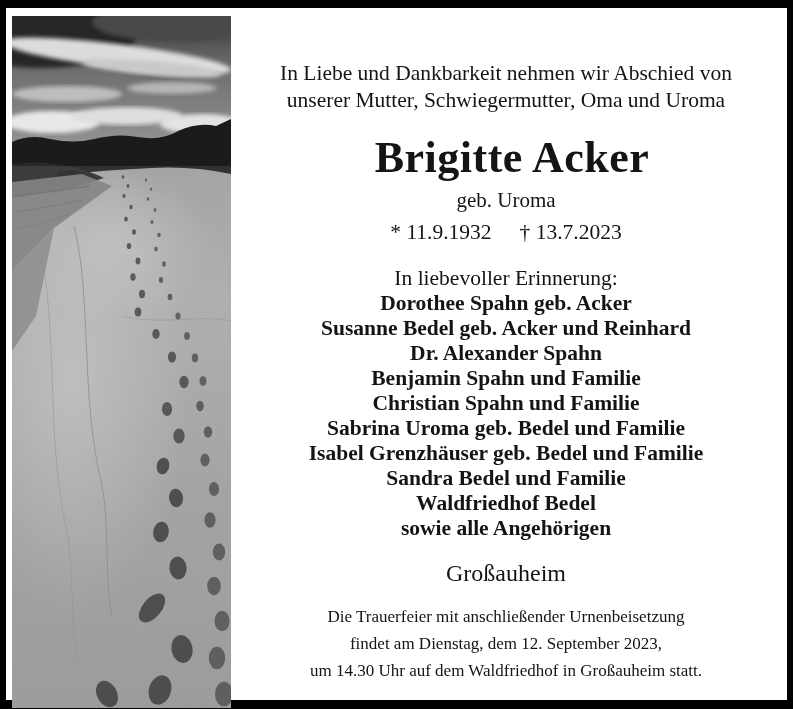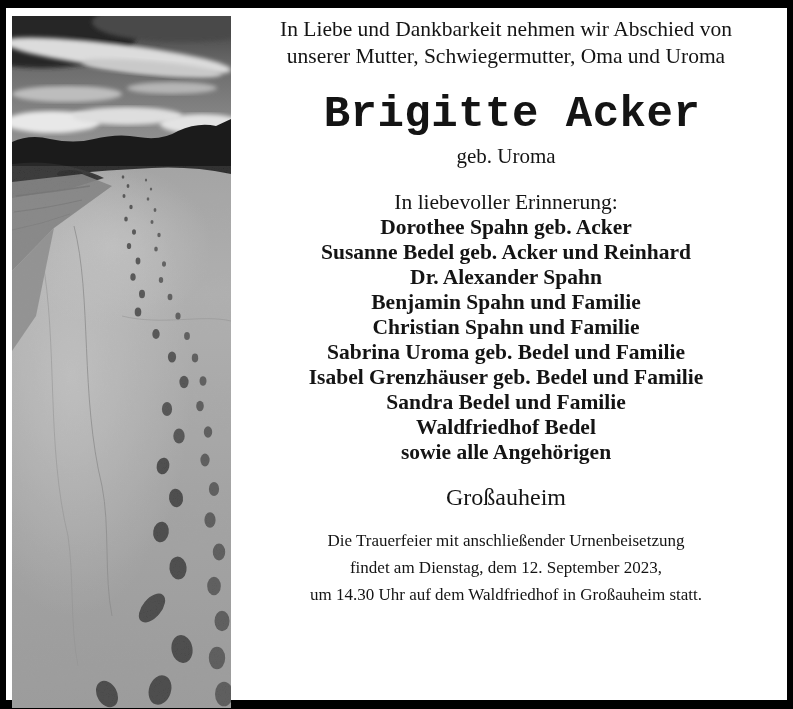--- a/index.html
+++ b/index.html
@@ -4,22 +4,22 @@
 <style>
   html,body{margin:0;padding:0;background:#ffffff;}
   body{width:793px;height:709px;position:relative;overflow:hidden;
        font-family:"Liberation Serif", serif;color:#141414;}
   .frame{position:absolute;inset:0;background:#ffffff;border:solid #000;
          border-width:8px 6px 9px 6px;box-sizing:border-box;}
   .photo-wrap{position:absolute;left:6px;top:8px;width:219px;height:692px;overflow:hidden;}
   .photo-wrap svg{display:block;}
   .content{position:absolute;left:225px;top:8px;right:6px;bottom:9px;
            text-align:center;}
-  .intro{font-size:21.5px;line-height:27px;}
-  .deceased-name{margin:20px 0 0 12px;font-family:Liberation Mono, monospace;
+  .intro{margin-top:44px;font-size:21.5px;line-height:27px;}
+  .deceased-name{margin:20px 0 0 12px;font-family:Liberation Serif, serif;
                  font-size:44px;line-height:48px;font-weight:700;letter-spacing:0.5px;}
   .birthname{margin-top:6px;font-size:21px;line-height:24px;}
   .dates{margin-top:8px;font-size:21.5px;line-height:24px;}
   .dates .birth{margin-right:28px;}
   .mem-heading{margin-top:22px;font-size:21.5px;line-height:25px;}
   .mourners{font-size:21.5px;line-height:25px;font-weight:700;}
   .location{margin-top:20px;font-size:24px;line-height:25px;}
   .funeral{margin-top:17px;font-size:17px;line-height:27px;}
 </style>
 </head>
@@ -150,20 +150,23 @@
 
     <div class="intro">
       <div>In Liebe und Dankbarkeit nehmen wir Abschied von</div>
       <div>unserer Mutter, Schwiegermutter, Oma und Uroma</div>
     </div>
 
     <h1 class="deceased-name">Brigitte Acker</h1>
 
     <div class="birthname">geb. Uroma</div>
 
+    <div class="dates">
+      <span class="birth">* 11.9.1932</span><span>† 13.7.2023</span>
+    </div>
 
     <div class="mem-heading">In liebevoller Erinnerung:</div>
 
     <div class="mourners">
       <div>Dorothee Spahn geb. Acker</div>
       <div>Susanne Bedel geb. Acker und Reinhard</div>
       <div>Dr. Alexander Spahn</div>
       <div>Benjamin Spahn und Familie</div>
       <div>Christian Spahn und Familie</div>
       <div>Sabrina Uroma geb. Bedel und Familie</div>

